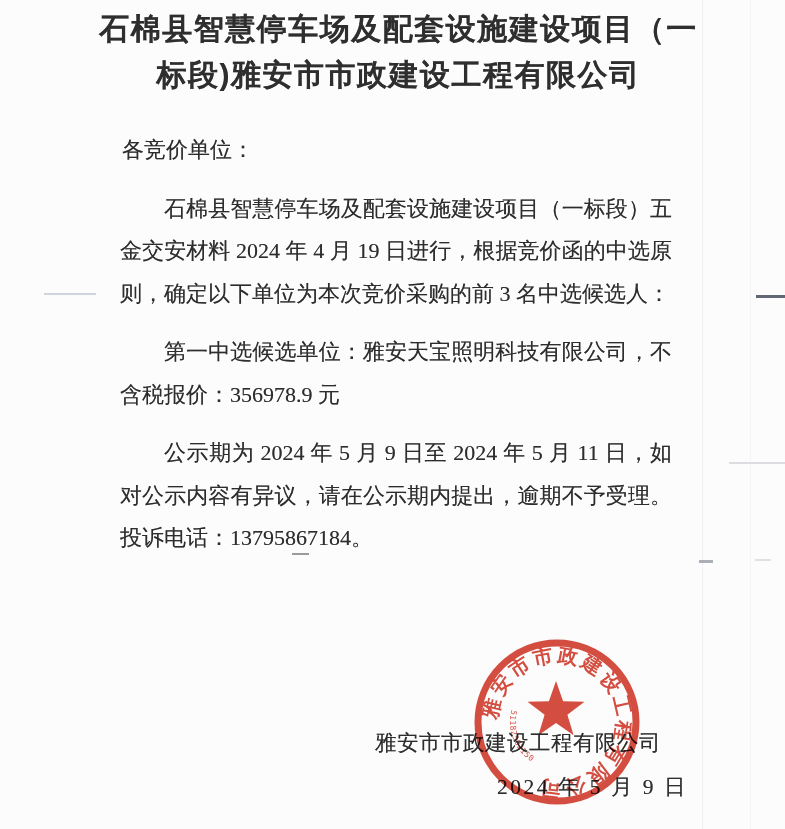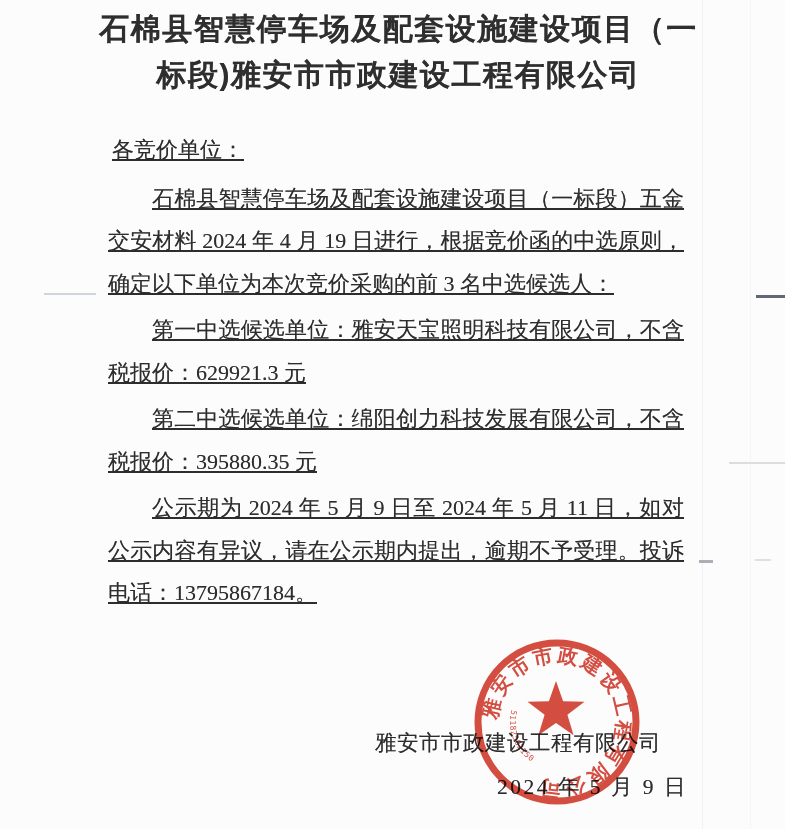--- a/index.html
+++ b/index.html
@@ -40,26 +40,25 @@
     letter-spacing:1.5px;
     color:#2e2e2e;
     text-shadow:0 0 .5px rgba(46,46,46,.55);
   }
   .body-text{
     position:absolute;left:104px;top:129px;width:584px;
     font-size:22px;line-height:42.5px;
     color:#2d2d2d;
     text-shadow:0 0 .6px rgba(45,45,45,.5);
   }
-  .salutation{margin:0 0 6px 8px;text-decoration:underline;}
+  .salutation{margin:0 0 6px 18px;}
   .body-text p{
-    margin:4px;
+    margin:16px;
     text-indent:2em;
     text-align:justify;
-    text-decoration:underline;
   }
   .signature{
     position:absolute;left:375px;top:728px;
     font-size:21.5px;color:#2d2d2d;letter-spacing:.5px;
     text-shadow:0 0 .6px rgba(45,45,45,.5);
     white-space:nowrap;
   }
   .sign-date{
     position:absolute;left:497px;top:772px;
     font-size:21.5px;color:#2d2d2d;letter-spacing:2.5px;
@@ -97,22 +96,21 @@
 <div class="page">
 
   <div class="title">
     <div>石棉县智慧停车场及配套设施建设项目（一</div>
     <div>标段)雅安市市政建设工程有限公司</div>
   </div>
 
   <div class="body-text">
     <div class="salutation">各竞价单位：</div>
     <p>石棉县智慧停车场及配套设施建设项目（一标段）五金交安材料 2024 年 4 月 19 日进行，根据竞价函的中选原则，确定以下单位为本次竞价采购的前 3 名中选候选人：</p>
-    <p>第一中选候选单位：雅安天宝照明科技有限公司，不含税报价：629921.3 元</p>
-    <p>第二中选候选单位：绵阳创力科技发展有限公司，不含税报价：395880.35 元</p>
+    <p>第一中选候选单位：雅安天宝照明科技有限公司，不含税报价：356978.9 元</p>
     <p>公示期为 2024 年 5 月 9 日至 2024 年 5 月 11 日，如对公示内容有异议，请在公示期内提出，逾期不予受理。投诉电话：13795867184。</p>
   </div>
 
   <div class="signature">雅安市市政建设工程有限公司</div>
   <div class="sign-date">2024 年 5 月 9 日</div>
 
   <svg class="stamp" viewBox="0 0 200 200" xmlns="http://www.w3.org/2000/svg">
     <defs>
       <path id="sealArc" d="M 40 100 A 60 60 0 1 1 79.5 156.4" fill="none"></path>
       <path id="codeArc" d="M 54.6 87.8 A 47 47 0 0 0 76.5 140.7" fill="none"></path>

